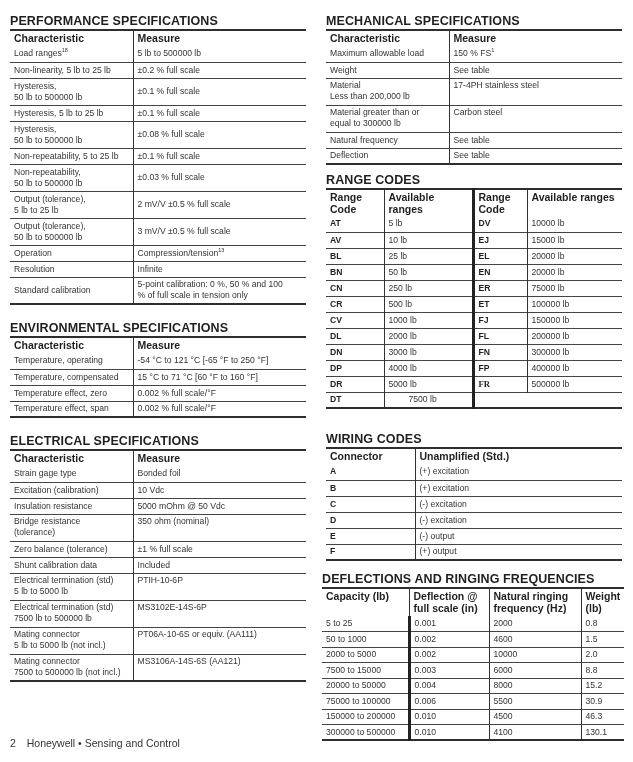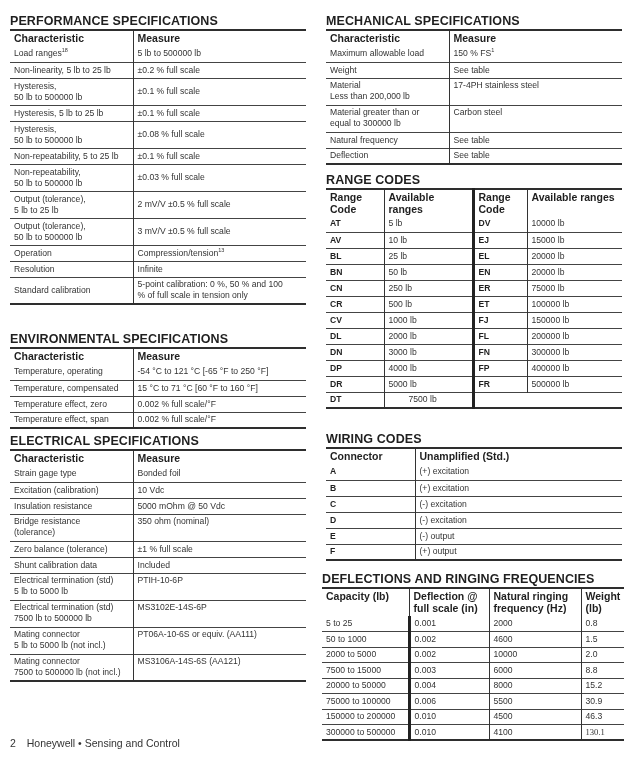--- a/index.html
+++ b/index.html
@@ -83,21 +83,21 @@
           <td><span>Infinite</span></td>
         </tr>
         <tr>
           <td class="c1" style="height:27px;"><span>Standard calibration</span></td>
           <td><span>5-point calibration: 0 %, 50 % and 100</span><br><span>% of full scale in tension only</span></td>
         </tr>
       </tbody>
   </table>
 </div>
 
-<div class="section" style="left:10px; top:332px; width:296px;">
+<div class="section" style="left:10px; top:321px; width:296px;">
   <div class="sec-title">ENVIRONMENTAL SPECIFICATIONS</div>
   <table class="spec">
     <colgroup>
         <col style="width:123px">
         <col>
       </colgroup>
     <thead>
       <tr>
         <th class="c1" style="height:16px;">Characteristic</th>
         <th>Measure</th>
@@ -304,21 +304,21 @@
         </tr>
         <tr>
           <td class="c1 bold" style="height:16px;">DP</td>
           <td class="thick-r" style="height:16px;">4000 lb</td>
           <td class="c1 bold" style="height:16px;">FP</td>
           <td class="" style="height:16px;">400000 lb</td>
         </tr>
         <tr>
           <td class="c1 bold" style="height:16px;">DR</td>
           <td class="thick-r" style="height:16px;">5000 lb</td>
-          <td class="c1 bold" style="height:16px;">FR</td>
+          <td class="c1 bold" style="height:16px;font-family:Liberation Serif, serif;">FR</td>
           <td class="" style="height:16px;">500000 lb</td>
         </tr>
         <tr>
           <td class="c1 bold" style="height:16px;">DT</td>
           <td class="thick-r" style="height:16px;padding-left:24px;">7500 lb</td>
           <td class="bold" style="height:16px;"></td>
           <td class="" style="height:16px;"></td>
         </tr>
       </tbody>
   </table>
@@ -423,21 +423,21 @@
         <tr>
           <td class="thick-r" style="height:15.5px;">150000 to 200000</td>
           <td class="c1" style="height:15.5px;">0.010</td>
           <td class="c1" style="height:15.5px;">4500</td>
           <td class="" style="height:15.5px;">46.3</td>
         </tr>
         <tr>
           <td class="thick-r" style="height:15.5px;">300000 to 500000</td>
           <td class="c1" style="height:15.5px;">0.010</td>
           <td class="c1" style="height:15.5px;">4100</td>
-          <td class="" style="height:15.5px;font-family:Liberation Serif, serif;">130.1</td>
+          <td class="" style="height:15.5px;">130.1</td>
         </tr>
       </tbody>
   </table>
 </div>
 
 <div class="footer">
   <span class="page">2</span>
   <span>Honeywell • Sensing and Control</span>
 </div>
 

